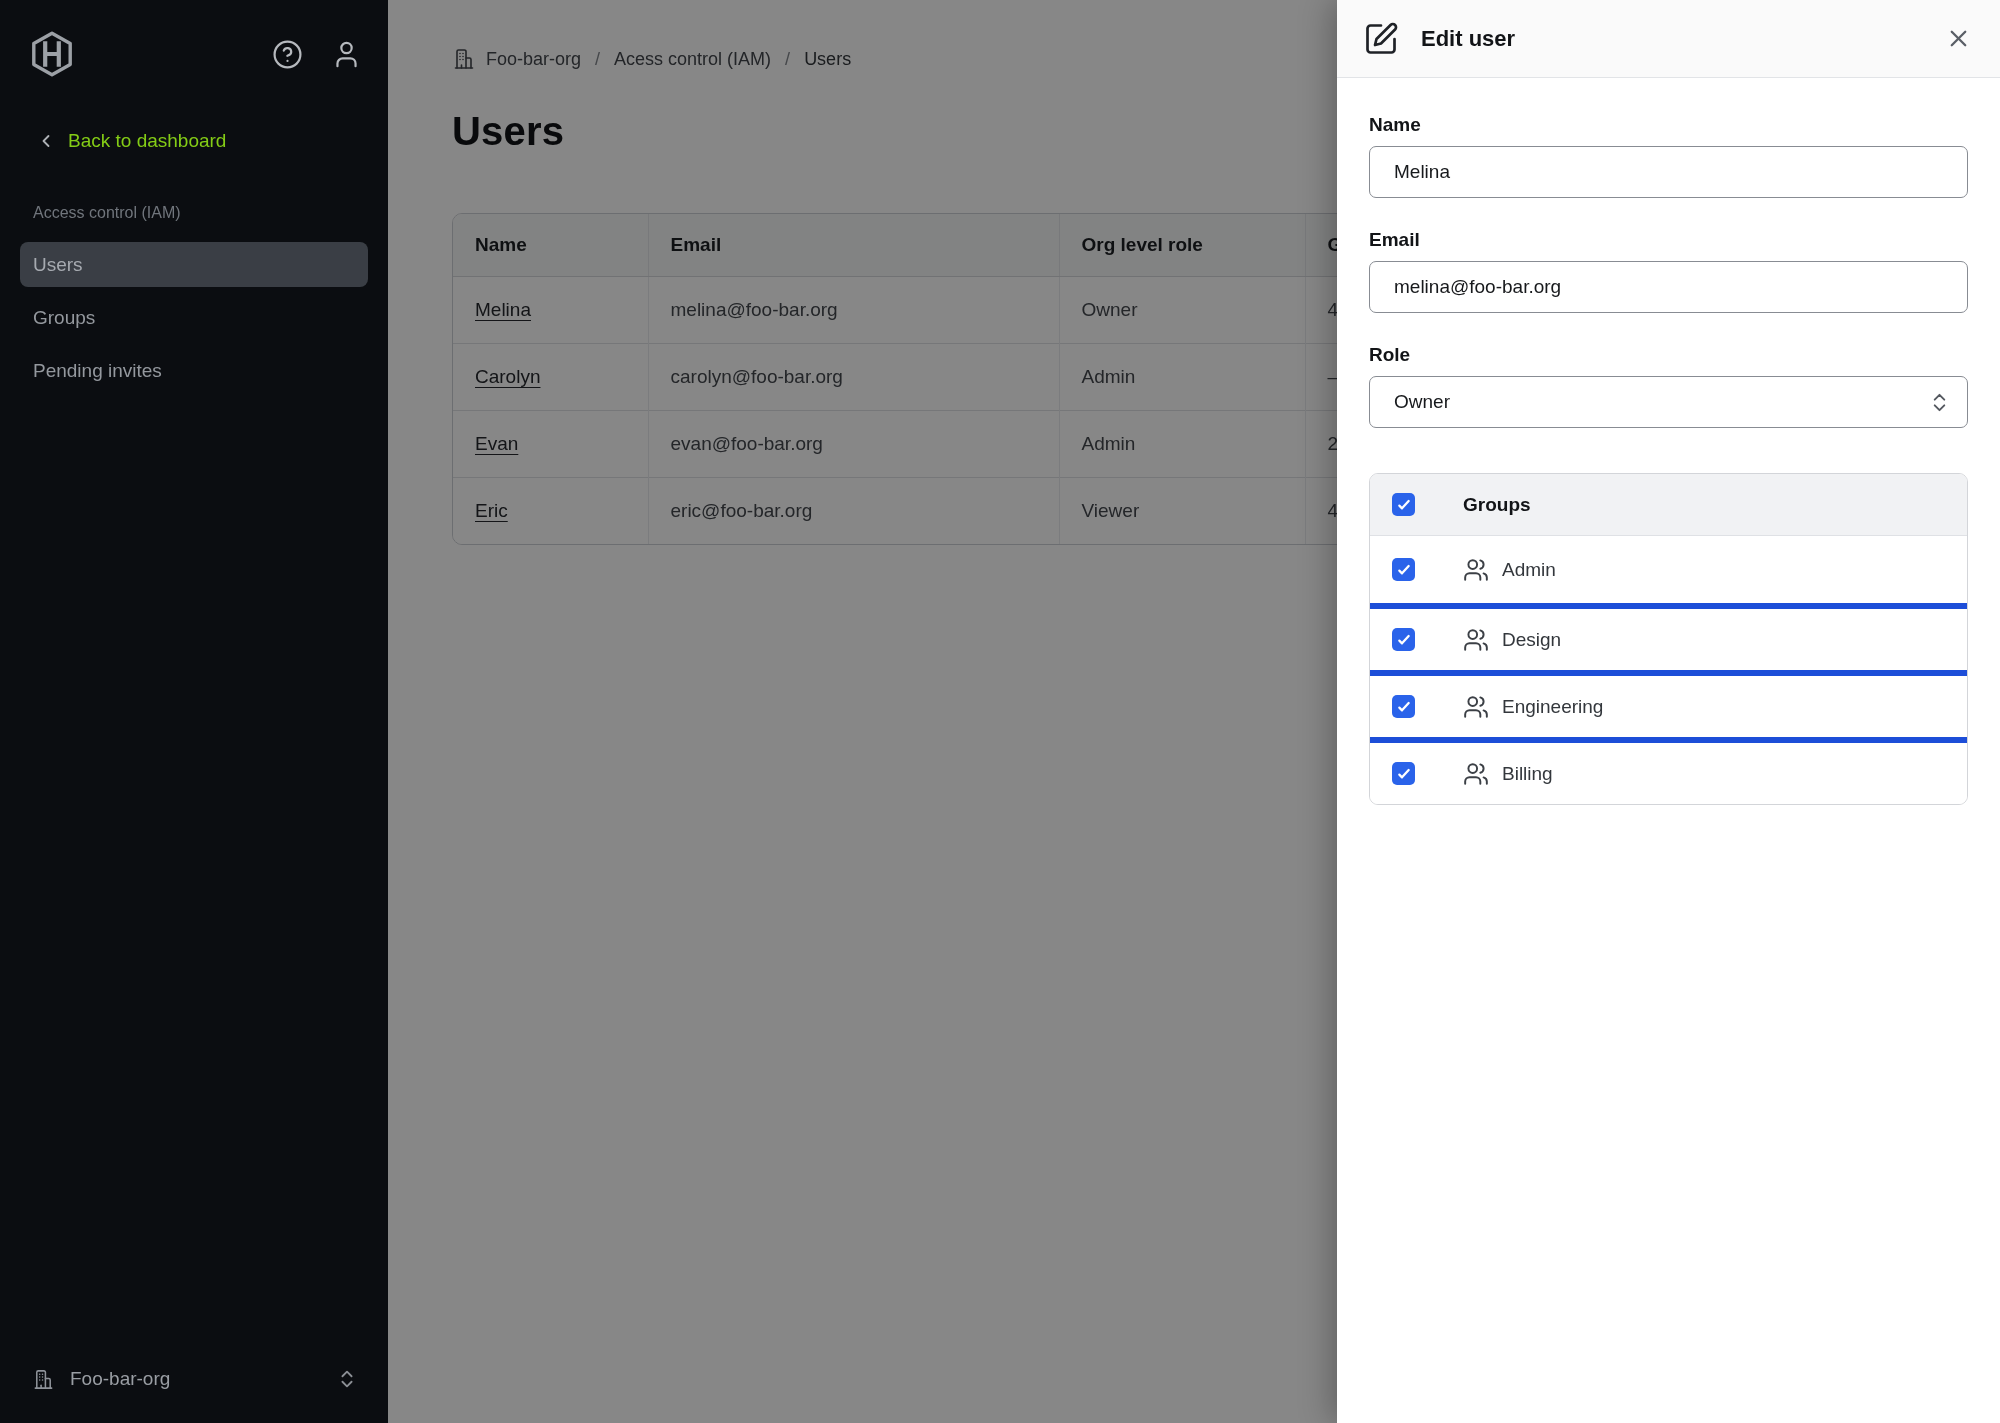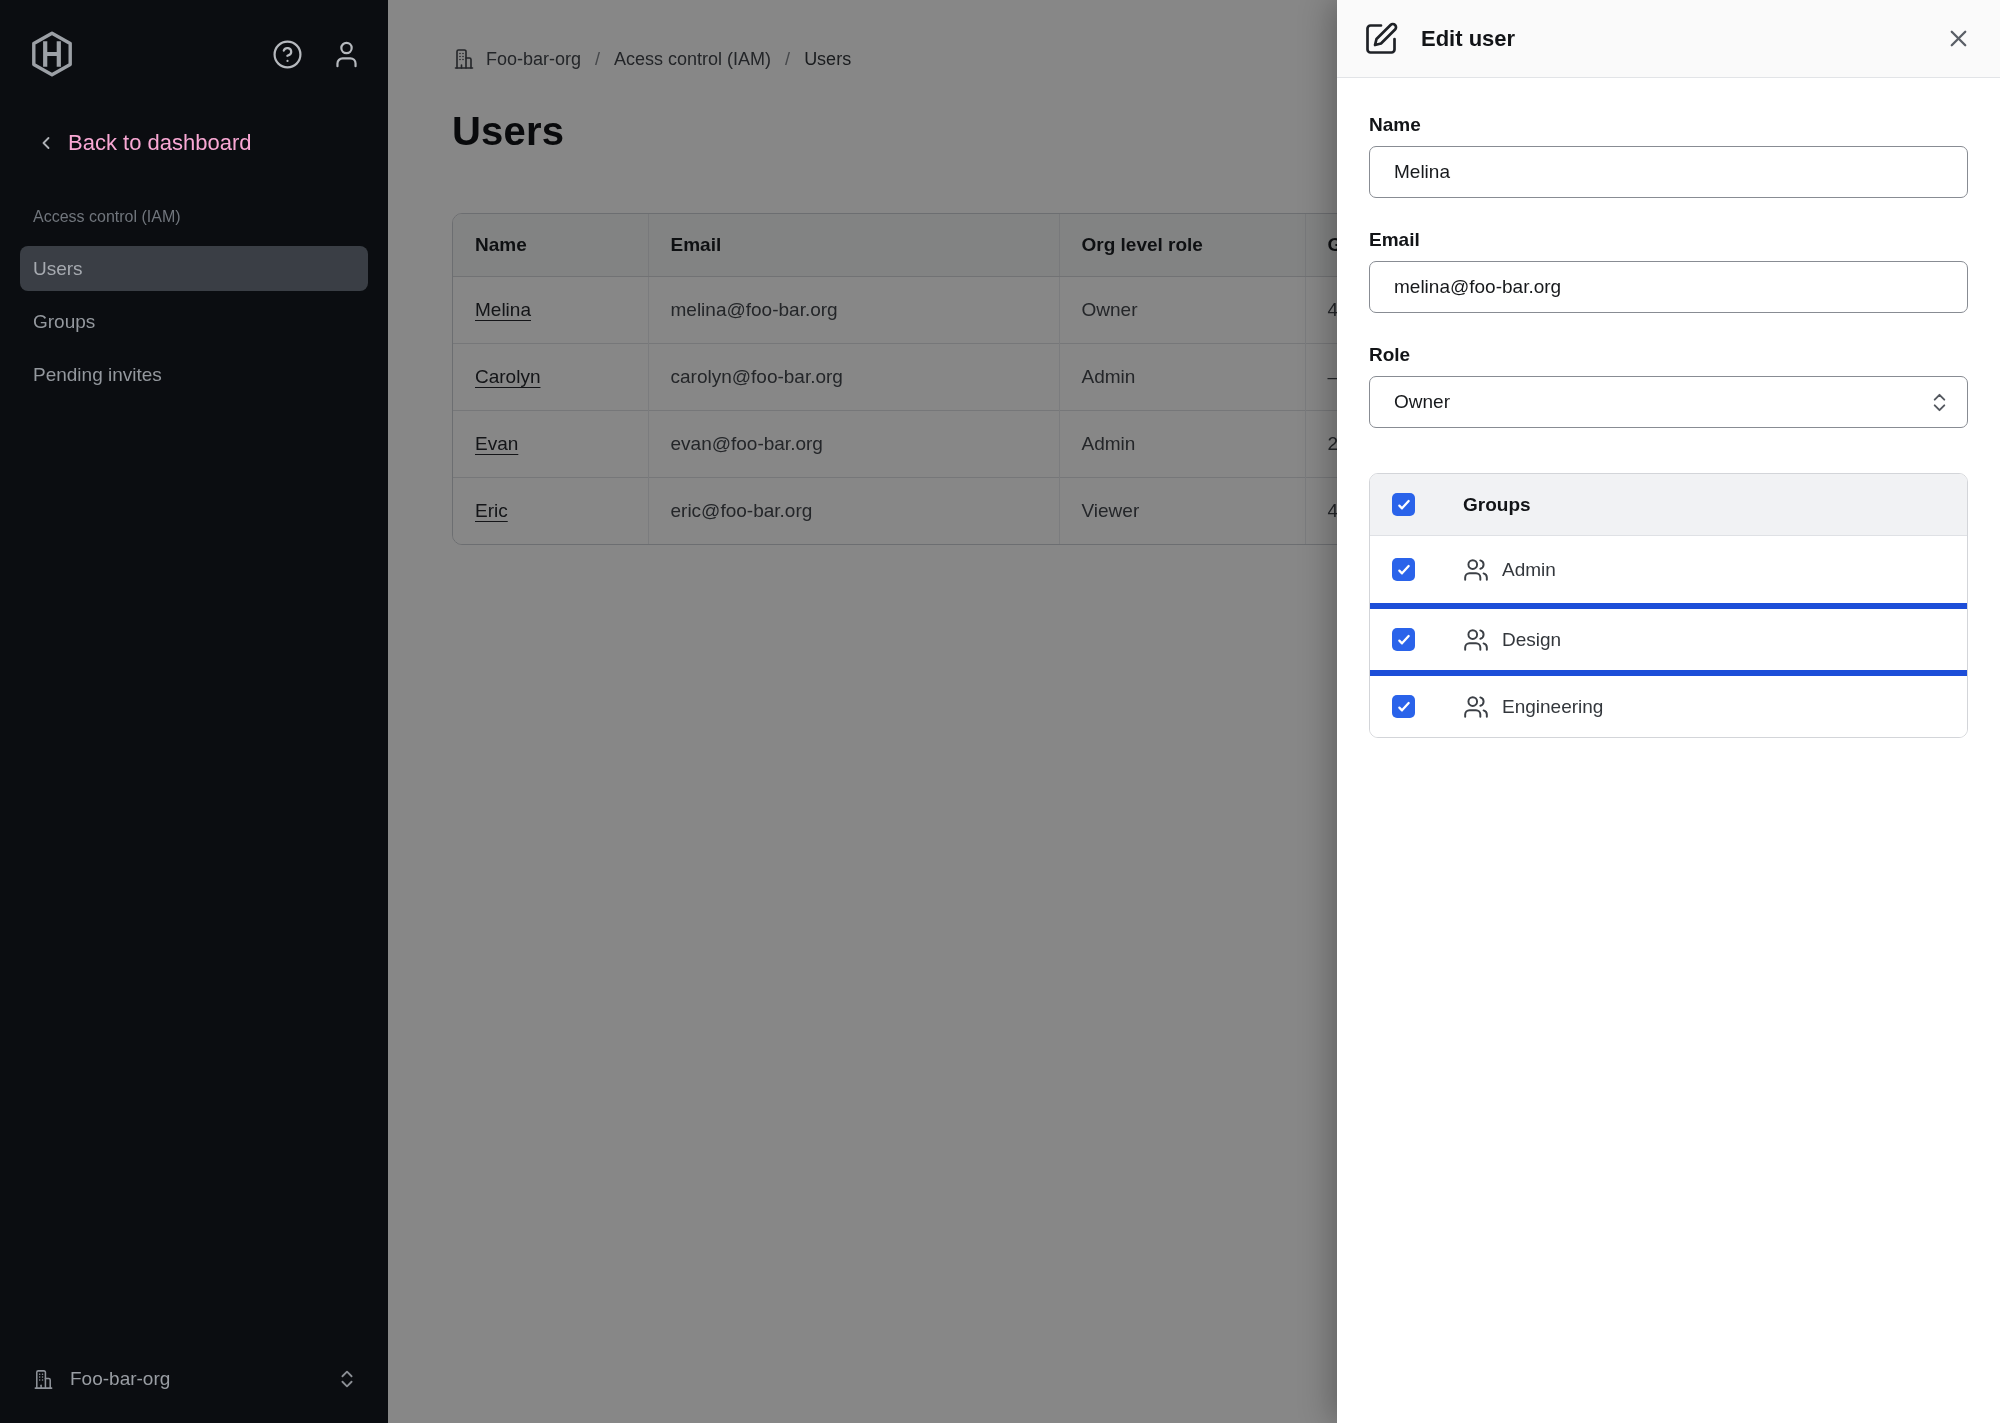--- a/index.html
+++ b/index.html
@@ -5,21 +5,21 @@
   * { margin:0; padding:0; box-sizing:border-box; }
   html,body { width:2000px; height:1423px; }
   body { font-family:"Liberation Sans","DejaVu Sans",sans-serif; background:#ffffff; }
   .app { position:relative; width:2000px; height:1423px; overflow:hidden; background:#ffffff; }
 
   
   .sidebar { position:absolute; left:0; top:0; width:388px; height:100%; background:#0b0d11; z-index:10; }
   .sb-top { display:flex; align-items:center; justify-content:space-between; padding:30px 26px 0 28px; }
   .sb-top-icons { display:flex; align-items:center; gap:28px; }
   .icon-btn { background:none; border:none; cursor:pointer; display:flex; align-items:center; justify-content:center; padding:0; }
-  .back-row { display:flex; align-items:center; gap:12px; padding:0 0 0 36px; margin-top:52px; color:#f9a8d4; font-size:22px; cursor:pointer; }
+  .back-row { display:flex; align-items:center; gap:12px; padding:0 0 0 36px; margin-top:52px; color:#84cc16; font-size:19px; cursor:pointer; }
   .section-label { margin:52px 0 0 33px; font-size:16px; color:#70757c; }
   .nav-list { margin:20px 20px 0 20px; display:flex; flex-direction:column; gap:8px; }
   .nav-item { height:45px; border-radius:8px; display:flex; align-items:center; padding-left:13px; font-size:19px; color:#94989e; cursor:pointer; }
   .nav-item.active { background:#3a3e45; color:#a6aab0; }
   .org-switcher { position:absolute; left:0; right:0; bottom:22px; height:44px; display:flex; align-items:center; padding:0 30px 0 32px; cursor:pointer; }
   .org-switcher .org-label { margin-left:15px; font-size:19px; color:#9a9ea4; flex:1; }
 
   
   .main { position:absolute; left:388px; top:0; right:0; bottom:0; background:#ffffff; padding-left:64px; }
   .breadcrumb { display:flex; align-items:center; margin-top:47px; font-size:18px; color:#43474d; gap:14px; }
@@ -293,17 +293,33 @@
     <span class="g-icon">
       <svg width="26" height="26" viewBox="0 0 24 24" fill="none" stroke="#3c4046" stroke-width="1.8" stroke-linecap="round" stroke-linejoin="round">
         <path d="M16 21v-2a4 4 0 0 0-4-4H6a4 4 0 0 0-4 4v2"></path>
                   <circle cx="9" cy="7" r="4"></circle>
         <path d="M22 21v-2a4 4 0 0 0-3-3.87"></path>
                   <path d="M16 3.13a4 4 0 0 1 0 7.75"></path>
       </svg>
     </span>
     <span class="g-label">Engineering</span>
   </div>
+            <div class="group-row">
+    <span class="checkbox">
+      <svg width="16" height="16" viewBox="0 0 24 24" fill="none" stroke="#ffffff" stroke-width="3.4" stroke-linecap="round" stroke-linejoin="round">
+                  <path d="m5 13 4 4 10-11"></path>
+                </svg>
+    </span>
+    <span class="g-icon">
+      <svg width="26" height="26" viewBox="0 0 24 24" fill="none" stroke="#3c4046" stroke-width="1.8" stroke-linecap="round" stroke-linejoin="round">
+        <path d="M16 21v-2a4 4 0 0 0-4-4H6a4 4 0 0 0-4 4v2"></path>
+                  <circle cx="9" cy="7" r="4"></circle>
+        <path d="M22 21v-2a4 4 0 0 0-3-3.87"></path>
+                  <path d="M16 3.13a4 4 0 0 1 0 7.75"></path>
+      </svg>
+    </span>
+    <span class="g-label">Billing</span>
+  </div>
           </div>
       </div>
     </div>
   </aside>
 </div>
 
 </body></html>

